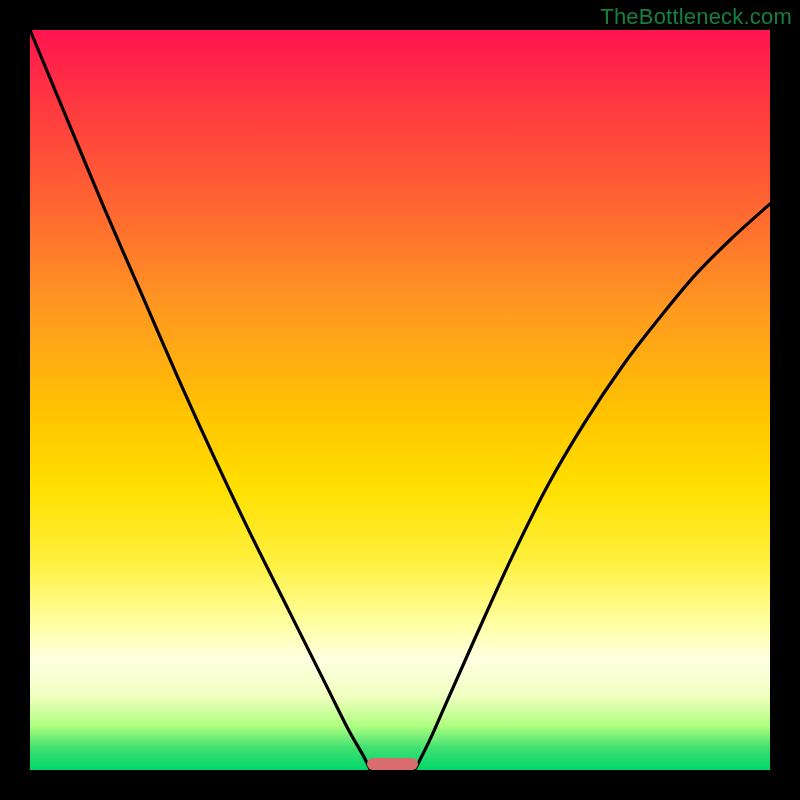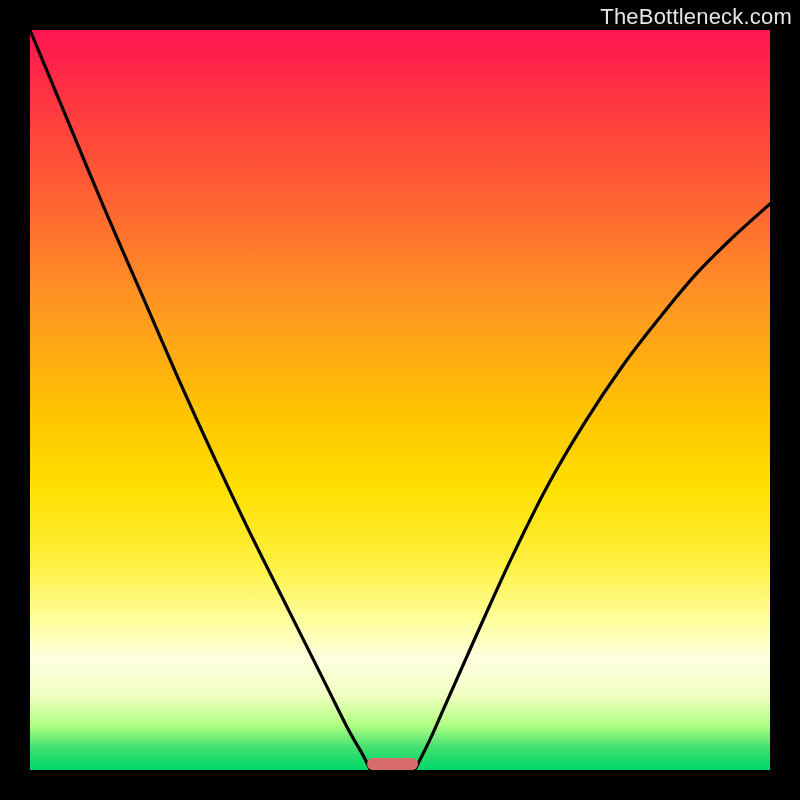--- a/index.html
+++ b/index.html
@@ -43,21 +43,21 @@
   #marker {
     position: absolute;
     background: #d96c6c;
     border-radius: 6px;
     height: 12px;
   }
   #watermark {
     position: absolute;
     top: 4px;
     right: 8px;
-    color: #e5e5e5;
+    color: #15803d;
     font-size: 22px;
     font-weight: 500;
     letter-spacing: 0.2px;
     user-select: none;
   }
   svg.curve {
     position: absolute;
     left: 0;
     top: 0;
     width: 740px;

